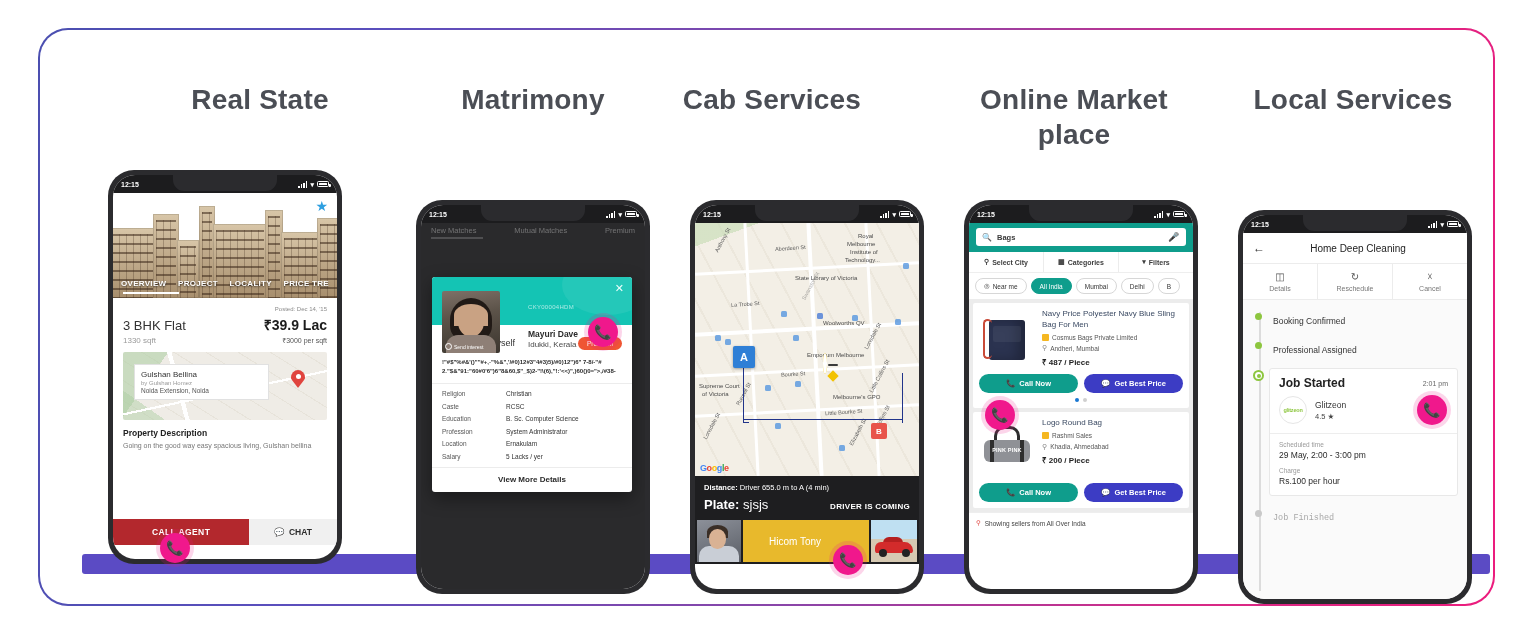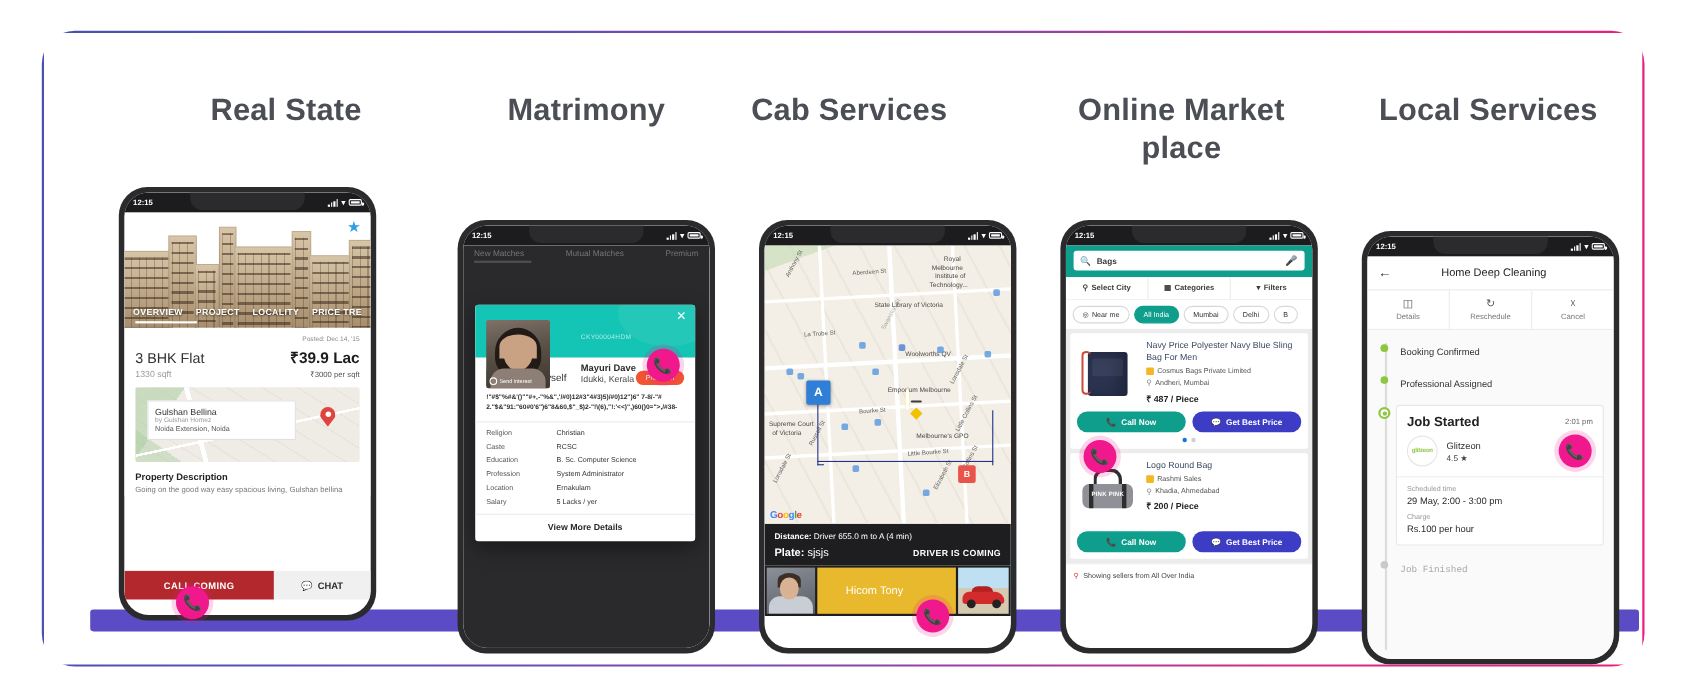--- a/index.html
+++ b/index.html
@@ -15,21 +15,21 @@
     position: absolute;
     left: 38px; top: 28px;
     width: 1457px; height: 578px;
     border-radius: 30px;
     padding: 2px;
     background: linear-gradient(100deg, #4b4fb0 0%, #5a4fbd 22%, #8b45a8 55%, #d62a86 80%, #ec1c7d 100%);
   }
   #frame-inner {
     width: 100%; height: 100%;
     background: #ffffff;
-    border-radius: 4px;
+    border-radius: 28px;
     position: relative;
     overflow: hidden;
   }
 
   
   .headings { position: absolute; left: 0; top: 0; width: 100%; height: 130px; }
   .heading {
     position: absolute;
     top: 52px;
     text-align: center;
@@ -239,21 +239,21 @@
   .pin-cab .tail { position:absolute;left:6px;bottom:0;width:8px;height:8px;background:#f2c200;transform:rotate(45deg);}
   .pin-cab .dash { position:absolute;left:5px;top:9px;width:10px;height:2px;background:#3b3b3b;border-radius:1px;}
   .gmaps { position:absolute; left:5px; bottom:3px; font-size:9px; font-weight:700; letter-spacing:-.4px; }
   .gmaps span:nth-child(1){color:#4285f4}.gmaps span:nth-child(2){color:#ea4335}
   .gmaps span:nth-child(3){color:#fbbc05}.gmaps span:nth-child(4){color:#4285f4}
   .gmaps span:nth-child(5){color:#34a853}.gmaps span:nth-child(6){color:#ea4335}
   .cab-info { background: #1e1e20; padding: 7px 9px 6px; }
   .cab-dist { font-size: 7.5px; color: #fff; }
   .cab-dist b { font-weight: 700; }
   .cab-row2 { display: flex; justify-content: space-between; align-items: baseline; margin-top: 5px; }
-  .cab-plate { font-size: 10px; color: #fff; }
+  .cab-plate { font-size: 13px; color: #fff; }
   .cab-status { font-size: 8px; font-weight: 700; color: #fff; letter-spacing: .3px; }
   .cab-strip { display: flex; height: 46px; gap: 2px; background: #1e1e20; padding: 2px; }
   .cab-driver { width: 44px; background: linear-gradient(160deg,#8c9099,#5a5e66); position: relative; overflow: hidden; }
   .cab-driver .f { position:absolute; left:12px; top:9px; width:17px;height:20px;border-radius:48%;background:#d9b294;}
   .cab-driver .h { position:absolute; left:10px; top:5px; width:21px;height:13px;border-radius:50% 50% 0 0;background:#3a2e26;}
   .cab-driver .s { position:absolute; left:2px; bottom:0; width:40px;height:16px;border-radius:10px 10px 0 0;background:#c9ced6;}
   .cab-name { flex: 1; background: #e8b92c; display: flex; align-items: center; justify-content: center; position: relative; }
   .cab-name span { color: #fff; font-size: 10px; font-weight: 400; margin-right: 22px; }
   .cab-car { width: 46px; background: linear-gradient(180deg,#bfe0f2 0 45%, #d6c9b2 45% 100%); position: relative; overflow: hidden; }
   .cab-car .body { position:absolute; left:4px; bottom:9px; width:38px;height:11px;border-radius:7px 10px 3px 3px;background:#d32b2b;}
@@ -411,21 +411,21 @@
               </div>
               <div class="re-pin"></div>
             </div>
 
             <div class="re-desc-h">Property Description</div>
             <div class="re-desc-p">Going on the good way easy spacious living, Gulshan bellina</div>
           </div>
 
           <div class="re-bottombar">
             <div class="re-callagent">
-              <span>CALL COMING</span>
+              <span>CALL AGENT</span>
             </div>
             <div class="re-chat">
               <span>💬</span>
               <span>CHAT</span>
             </div>
           </div>
         </div>
       </div>
     </div>
     <div class="fab-pink" style="left:120px;top:503px;">📞</div>

